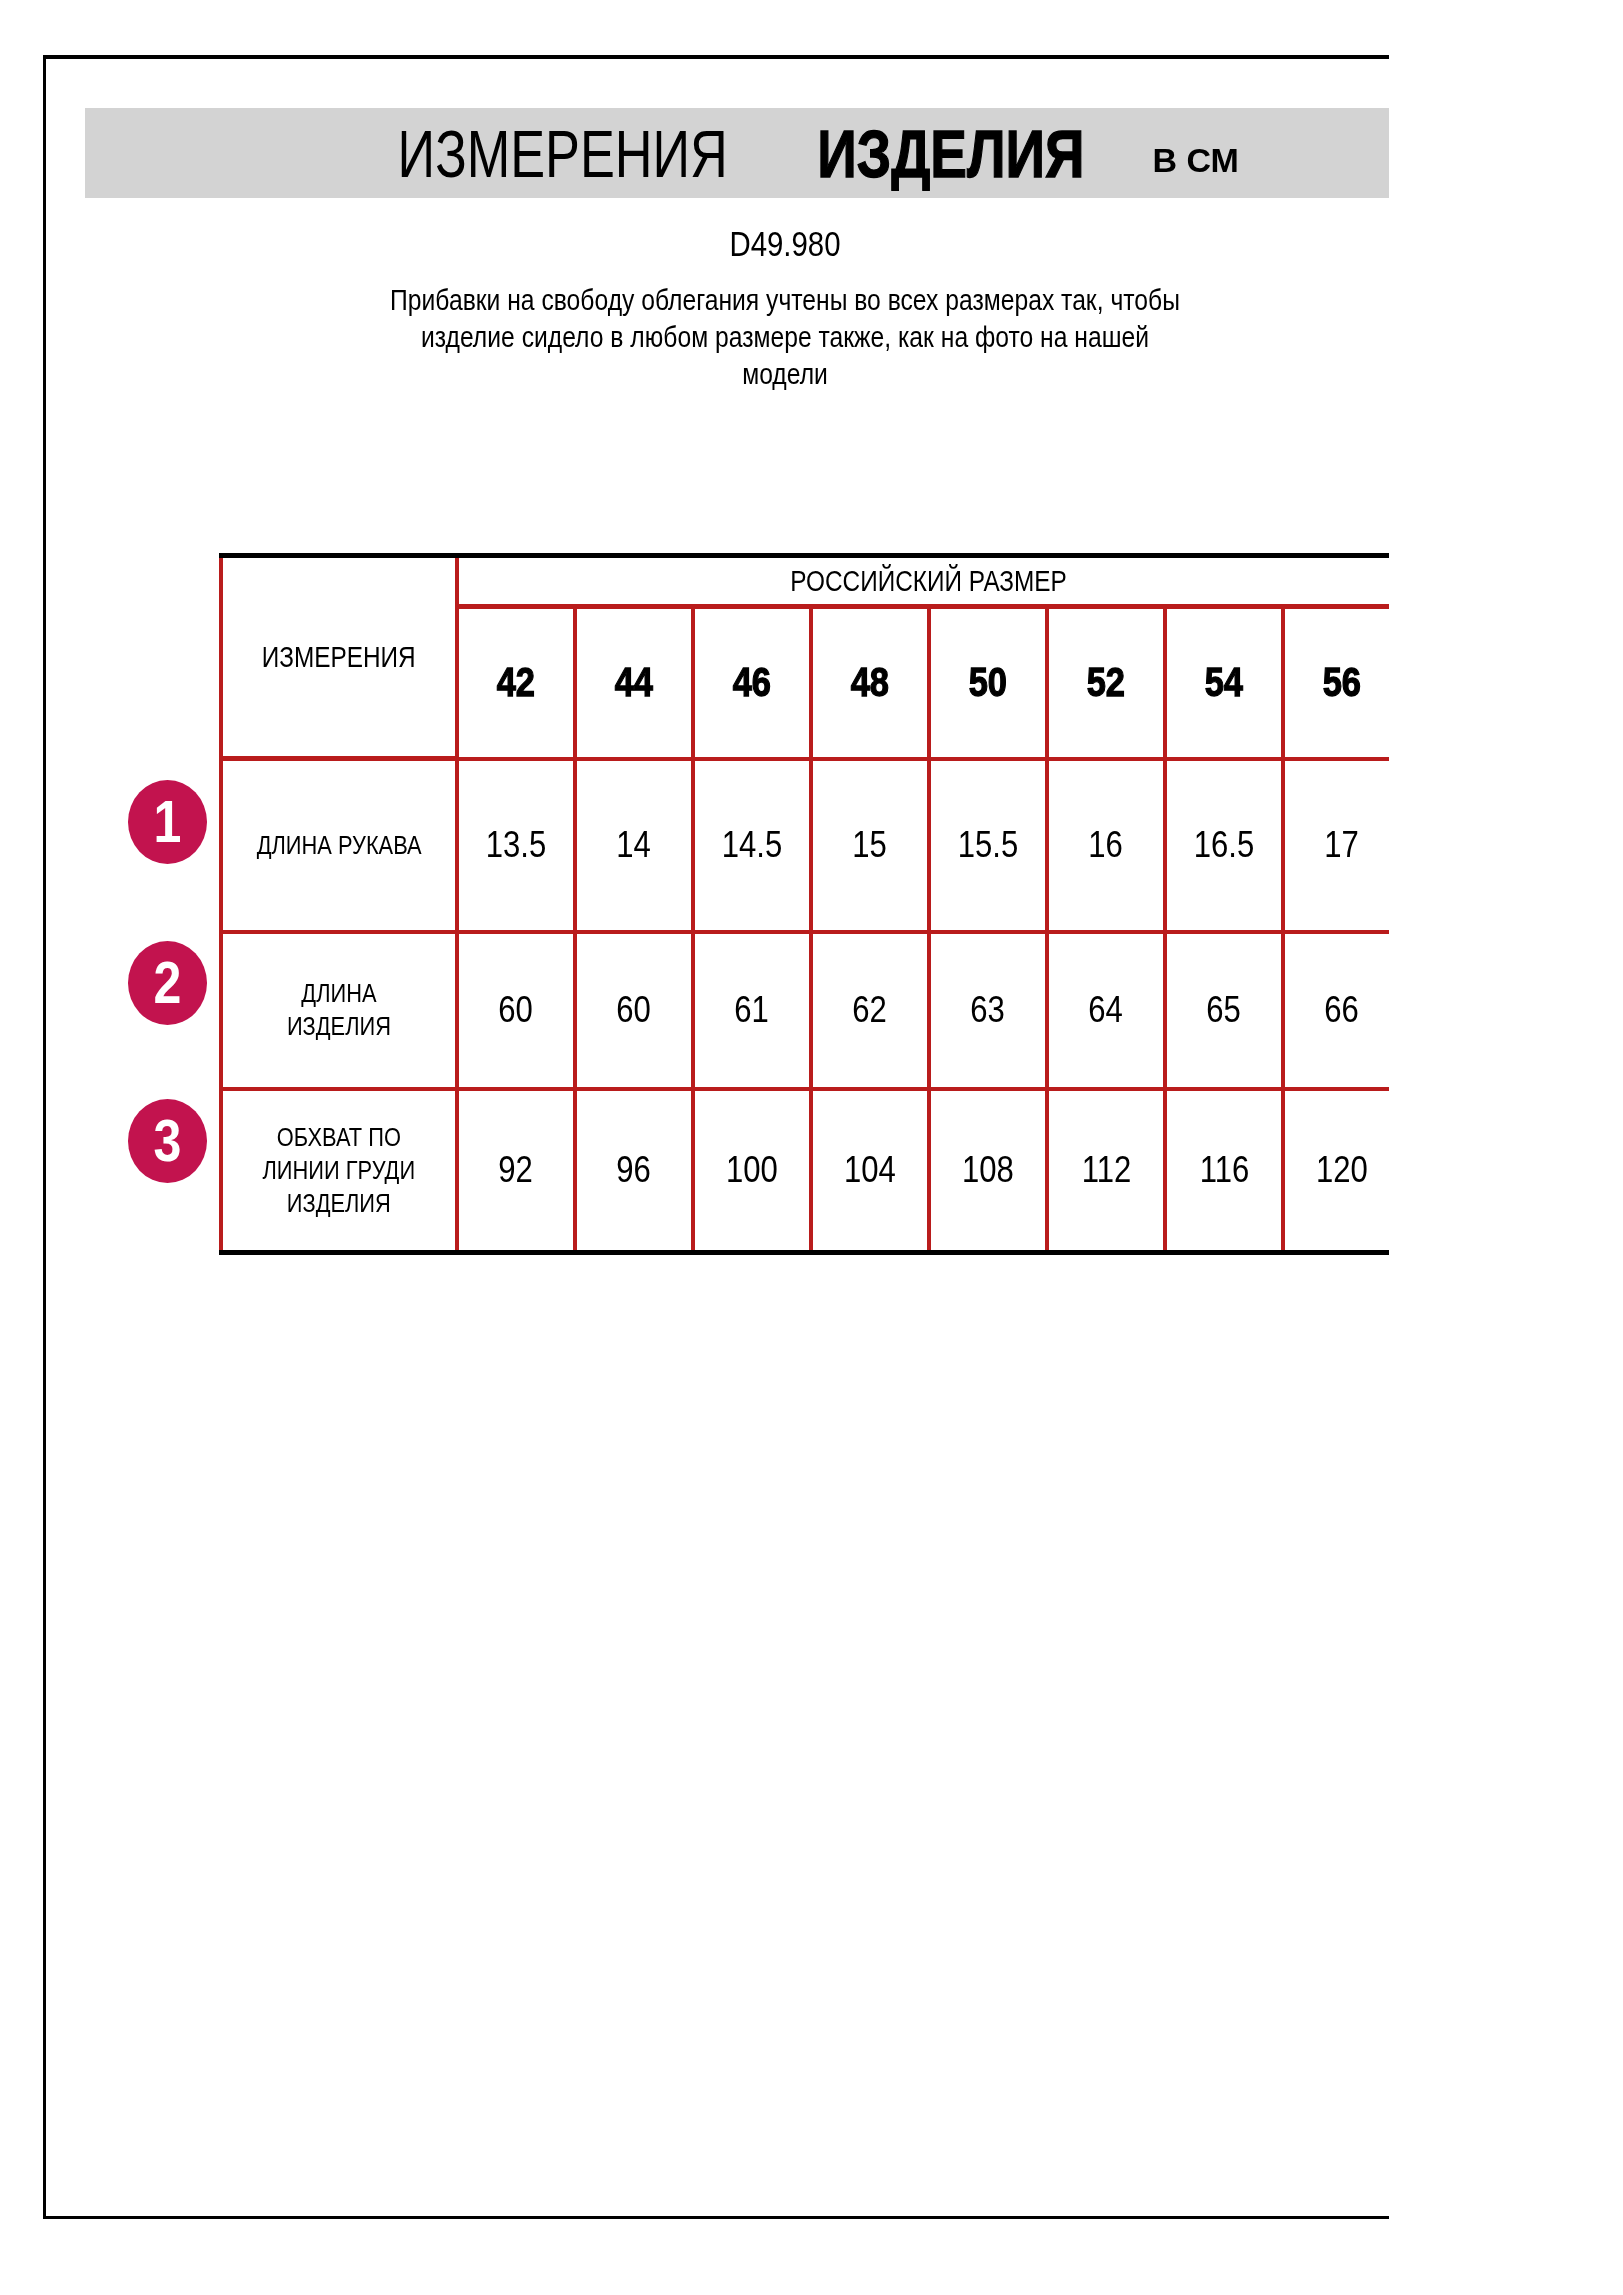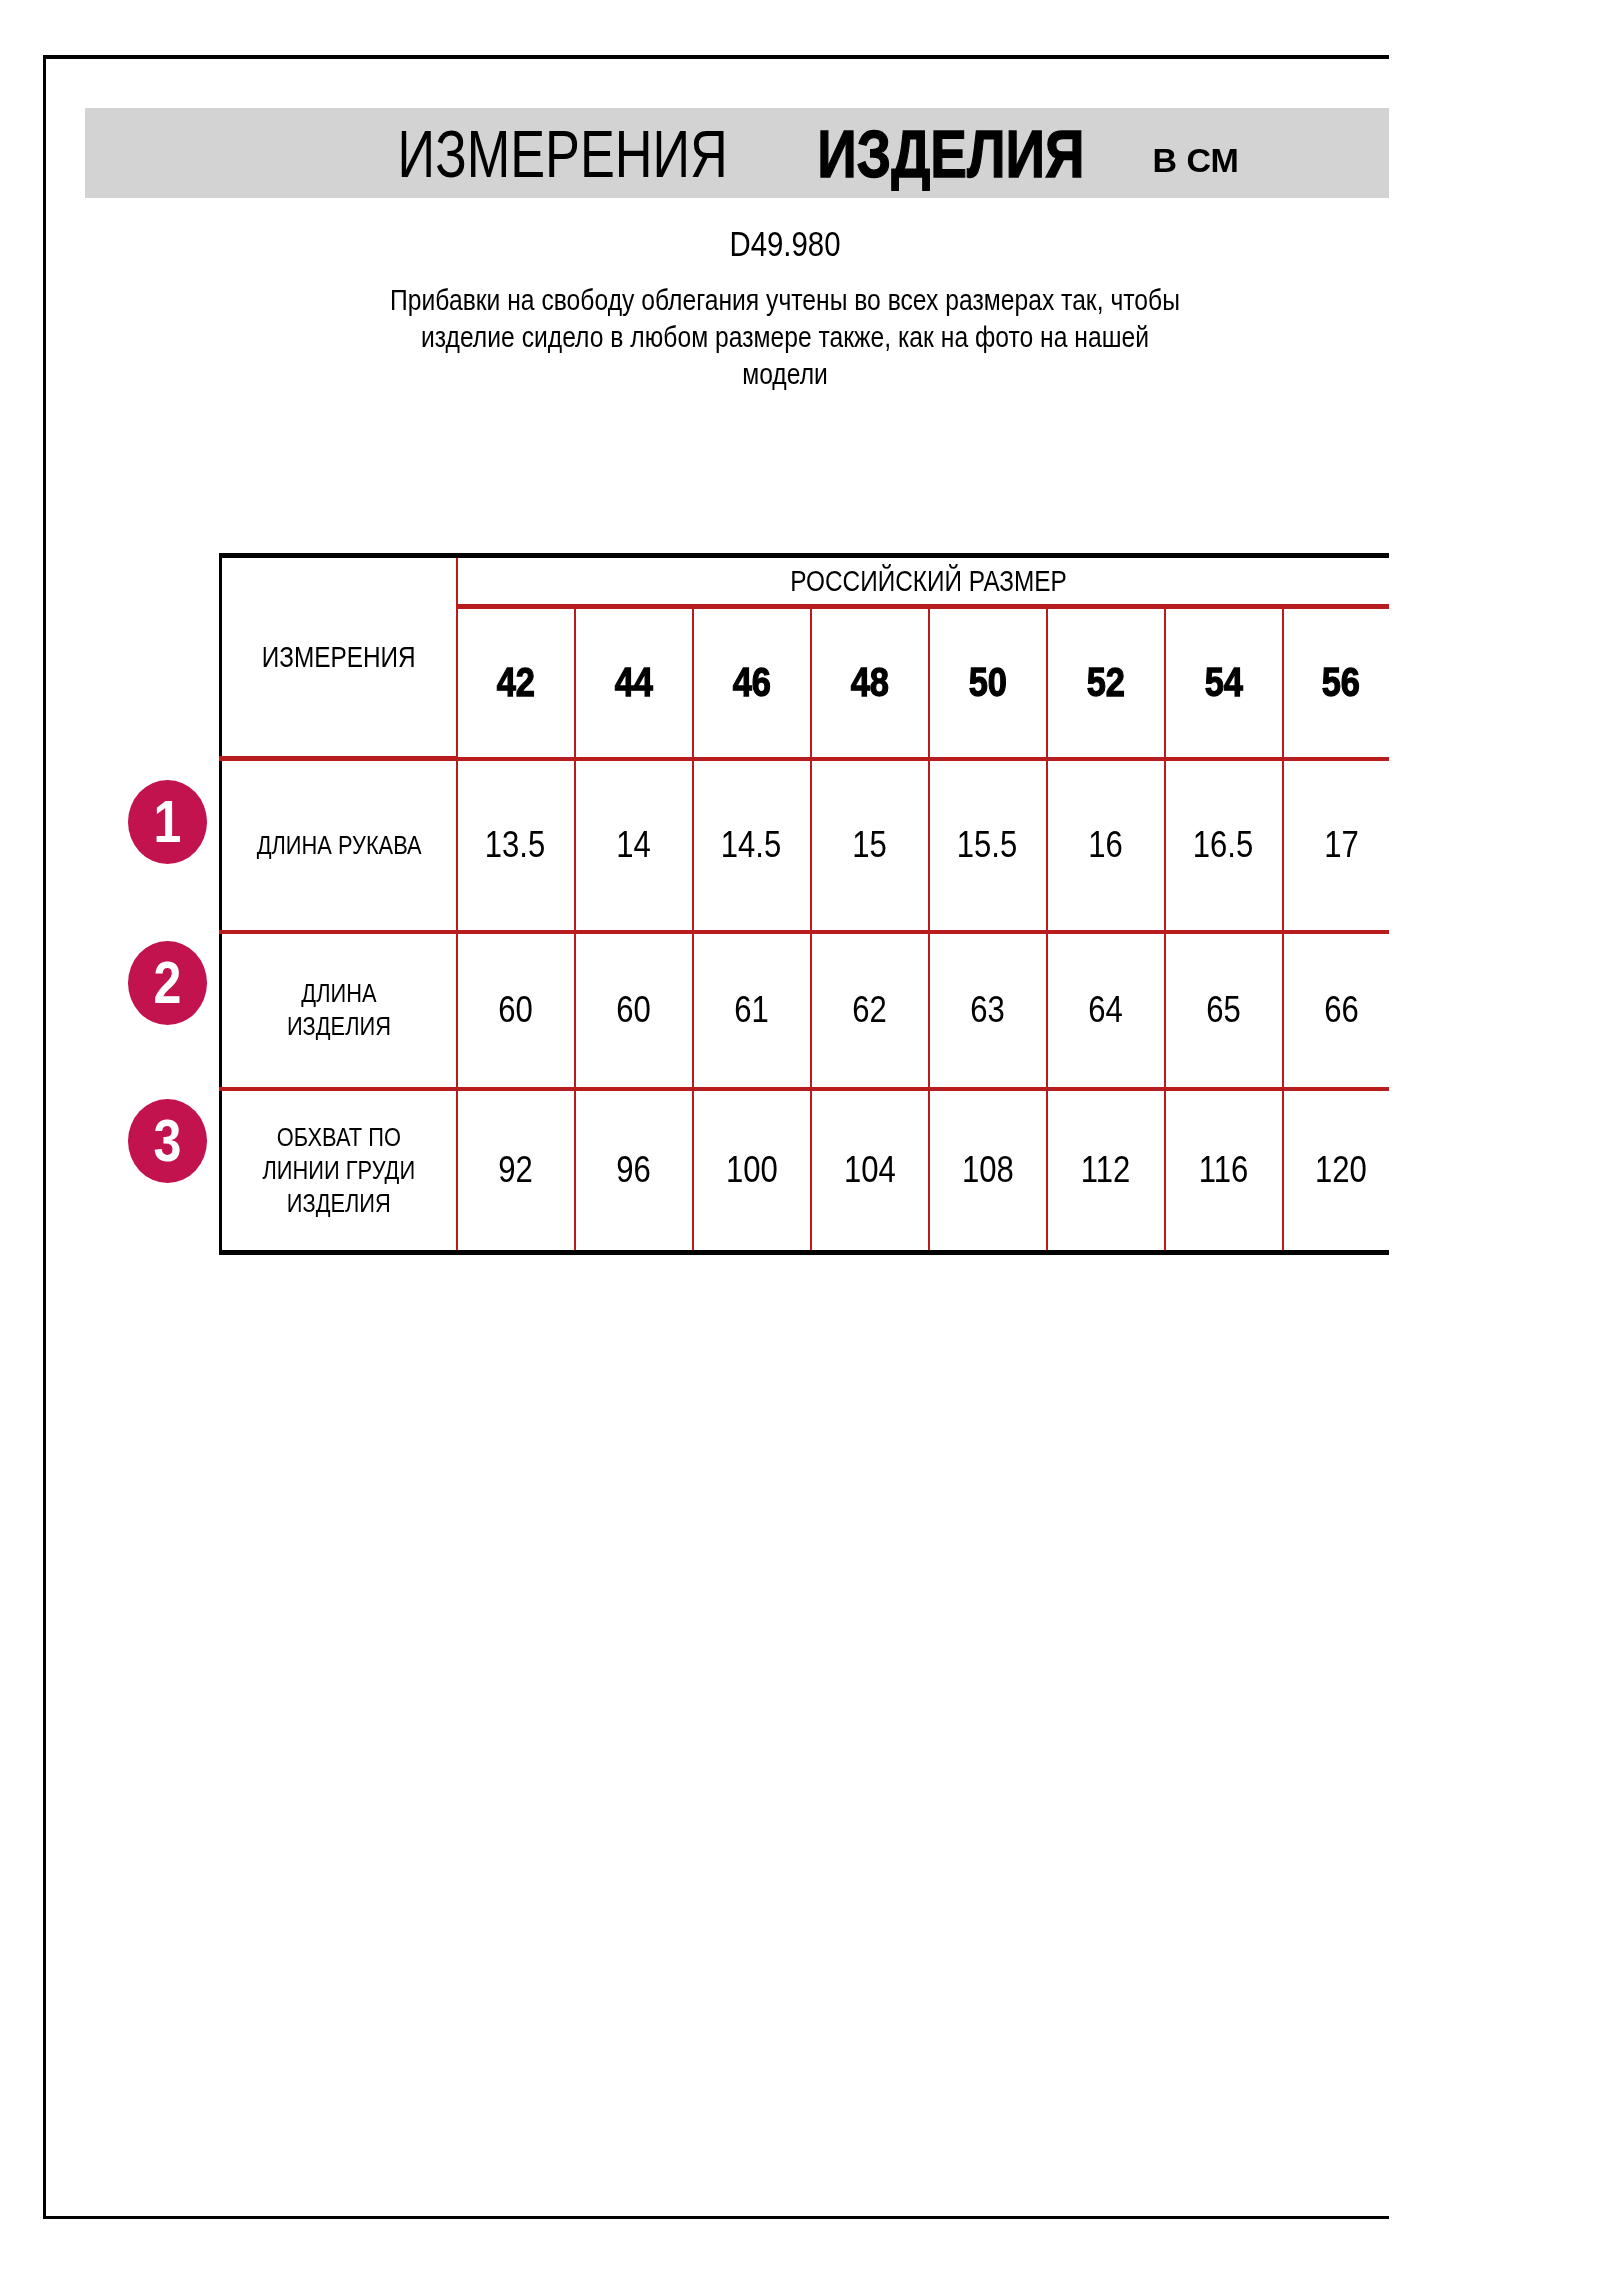--- a/index.html
+++ b/index.html
@@ -33,21 +33,21 @@
   }
   
   table.sizes-table{
     position:absolute;left:219px;top:553px;width:1178px;
     border-collapse:collapse;table-layout:fixed;
     border:3.3px solid #000;border-top-width:5.2px;border-bottom-width:5.2px;
   }
   table.sizes-table col.c0{width:236px;}
   table.sizes-table col.cs{width:118px;}
   .cell{
-    border:2px solid #b91c1c;text-align:center;vertical-align:middle;padding:0;
+    border:4px solid #b91c1c;text-align:center;vertical-align:middle;padding:0;
   }
   tr.h1{height:51px;}
   tr.h1 .cell{border-bottom-width:5.2px;}
   tr.h2{height:152px;}
   tr.h2 .cell{border-bottom-width:4.6px;}
   tr.r1{height:173px;}
   tr.r2{height:157px;margin-left:30px;}
   tr.r3{height:164px;}
   tr.r1 .cell,tr.r2 .cell{border-bottom-width:4.6px;}
   .group-hdr span{font-size:29px;font-weight:400;}

